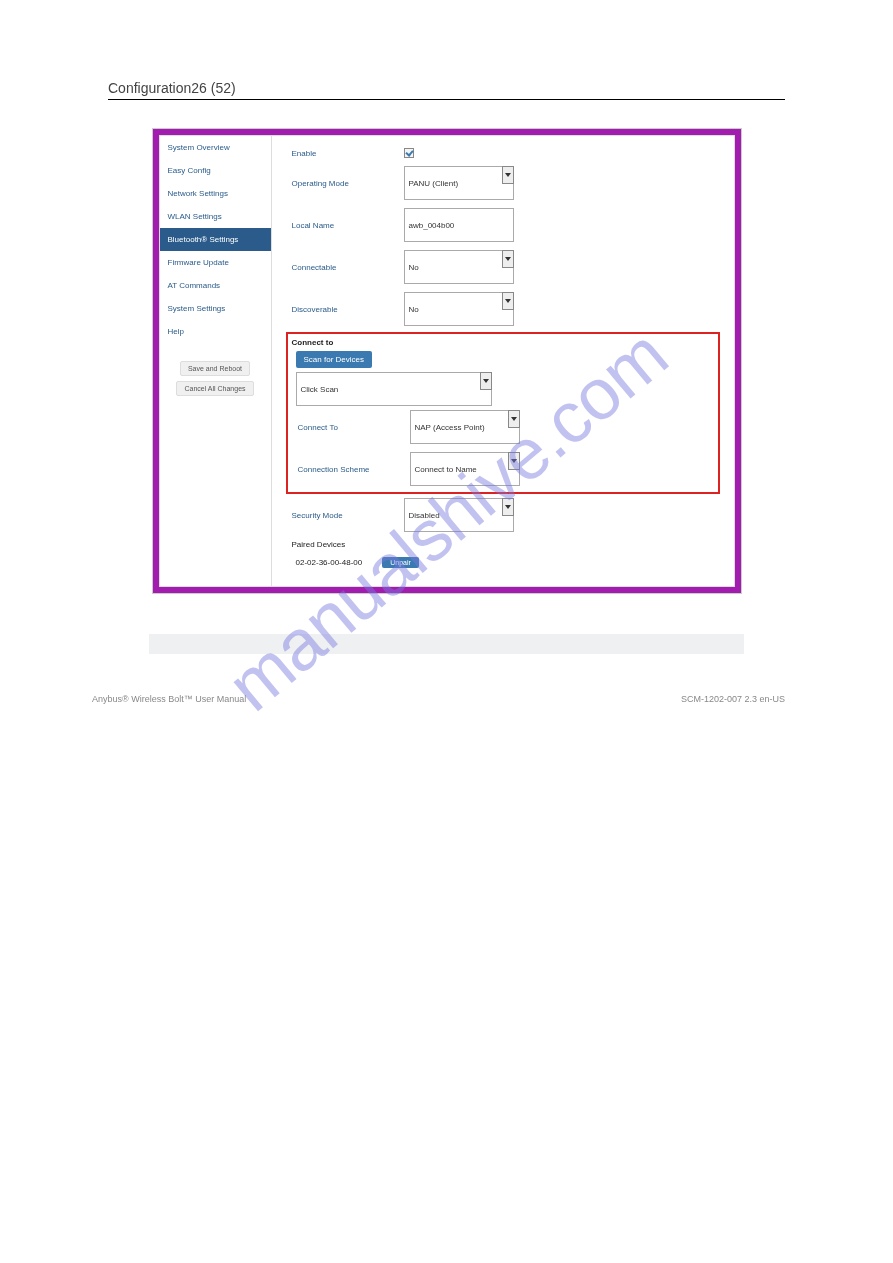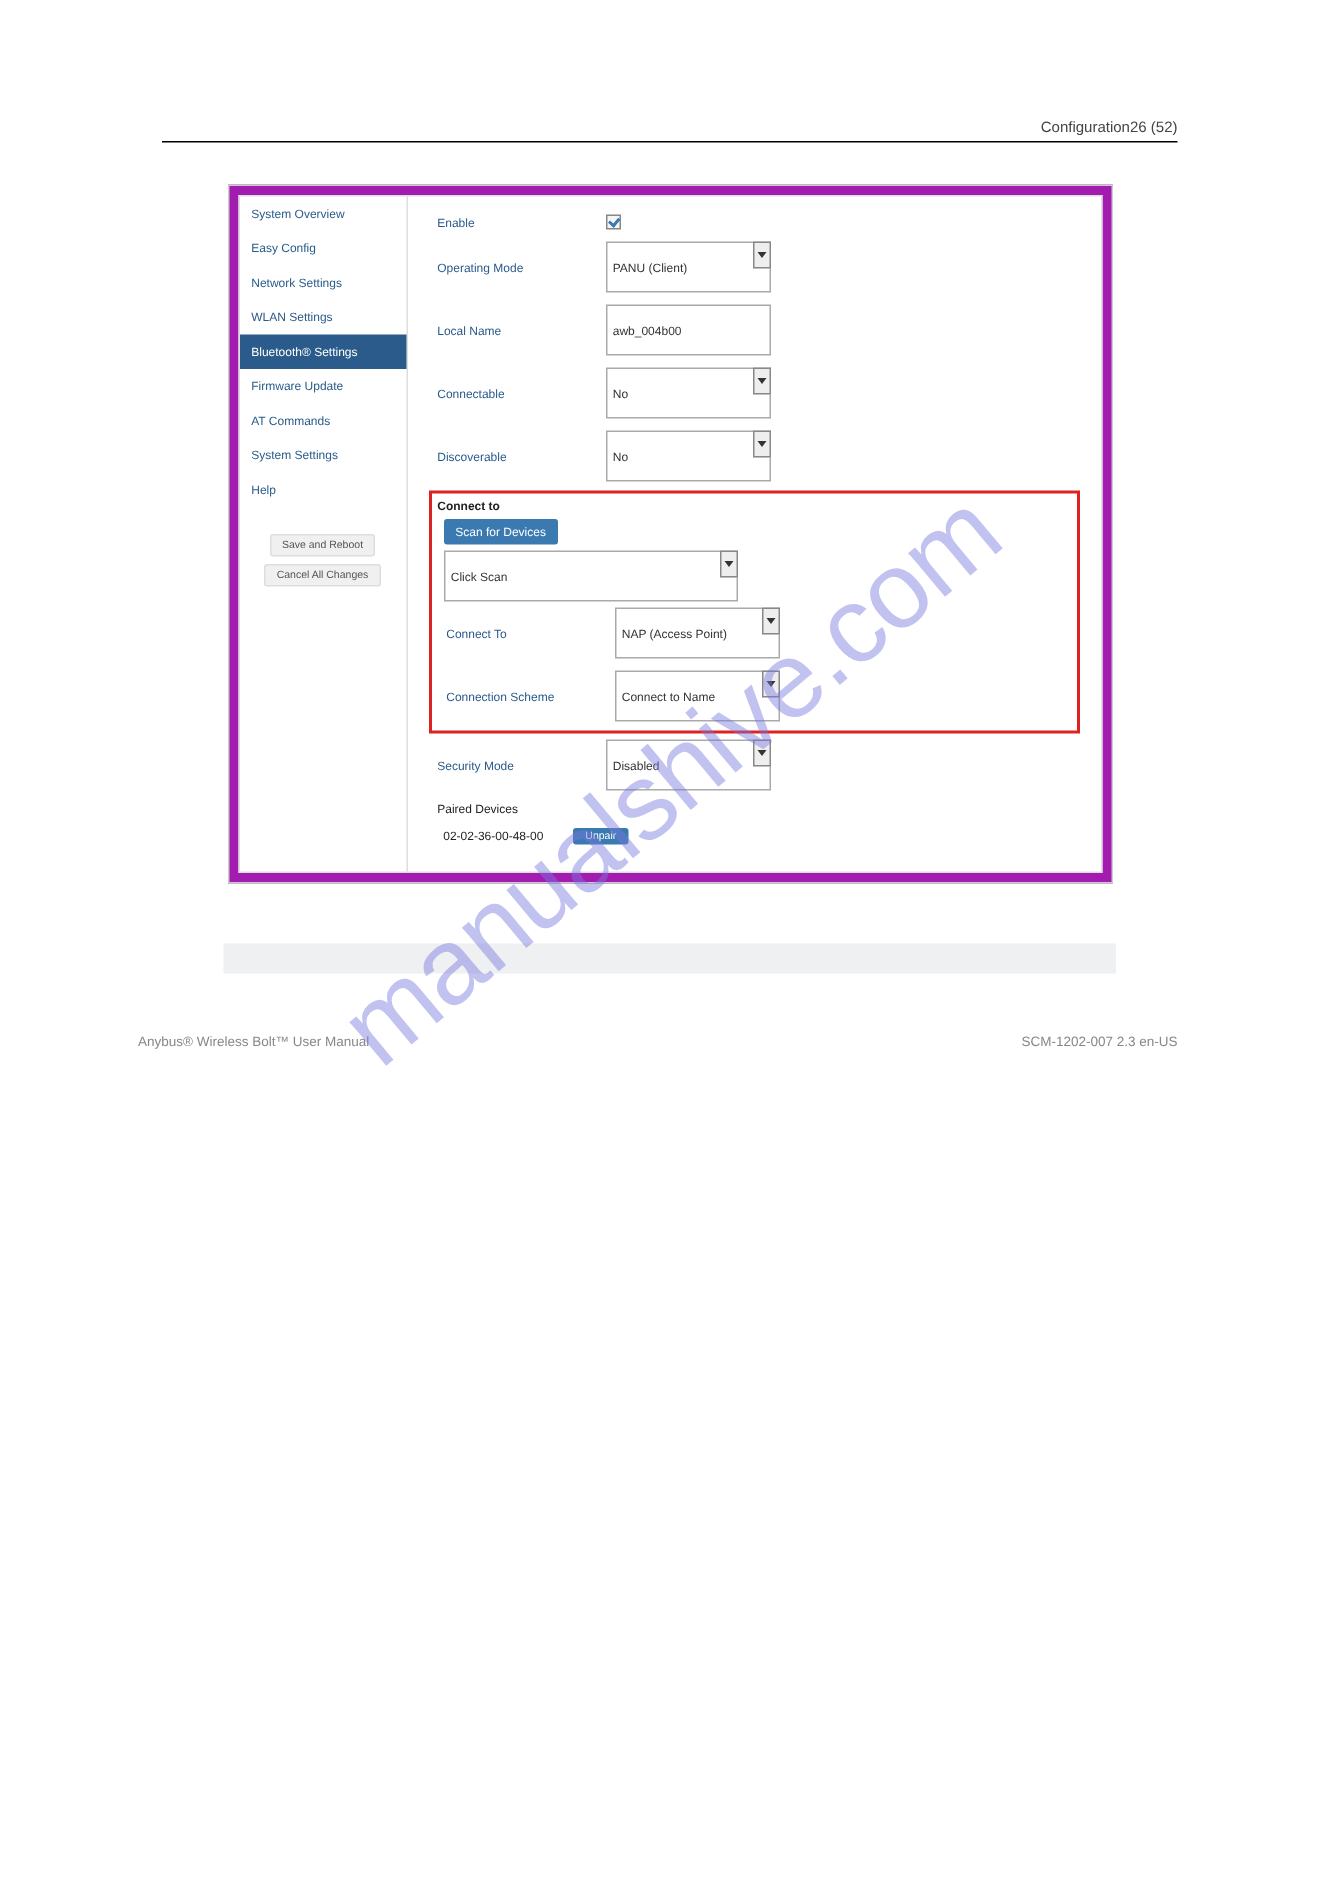--- a/index.html
+++ b/index.html
@@ -11,22 +11,22 @@
     background: #fff;
     width: 893px;
     position: relative;
   }
   .page {
     padding: 80px 108px 60px 108px;
     position: relative;
   }
   .header {
     display: flex;
-    justify-content: flex-end;
-    font-size: 10px;
+    justify-content: flex-start;
+    font-size: 14px;
     color: #444;
     border-bottom: 1px solid #000;
     padding-bottom: 3px;
     margin-bottom: 10px;
   }
   .header-right {
     text-align: right;
   }
   .fig-wrap {
     width: 590px;

